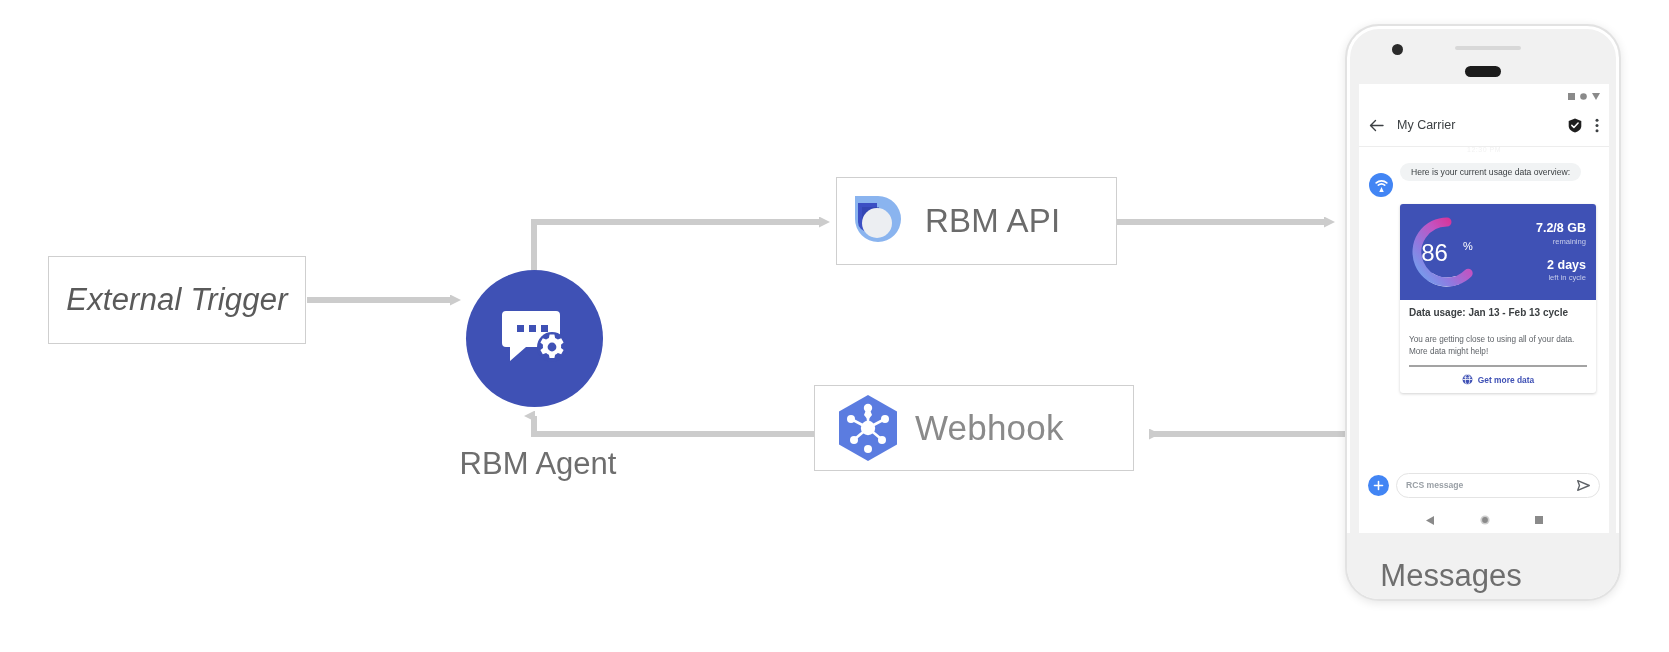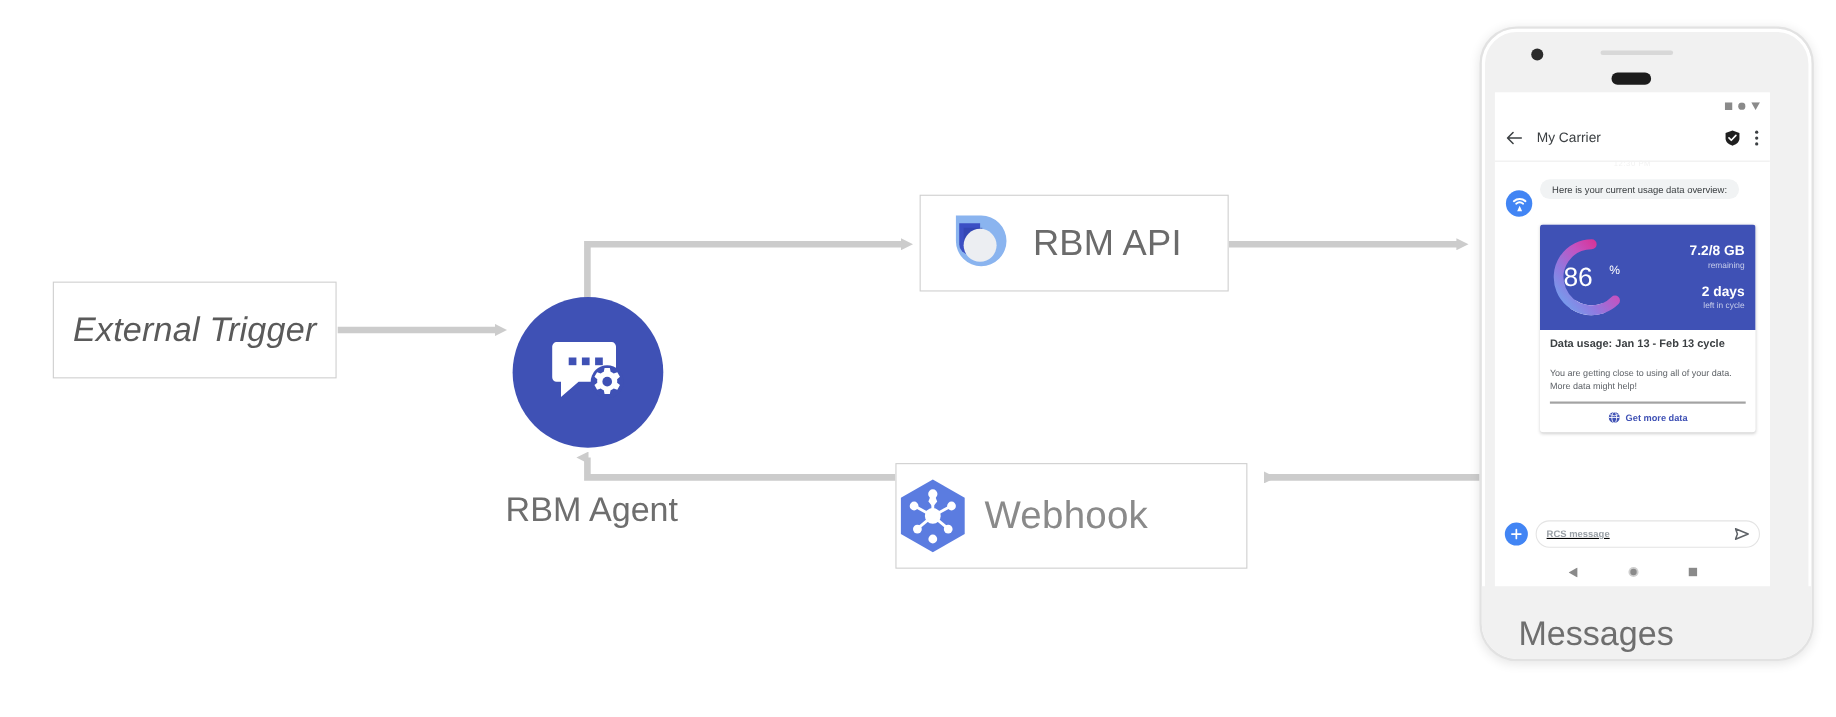--- a/index.html
+++ b/index.html
@@ -18,43 +18,43 @@
   }
   .node-label{
     color:#5f6368;font-weight:300;letter-spacing:.2px;white-space:nowrap;
   }
 
   
   #external-trigger{left:48px;top:256px;width:258px;height:88px;justify-content:center;font-style:italic;}
   #external-trigger .node-label{font-size:31px;color:#5a5a5a;}
 
   
-  #rbm-api-box{left:836px;top:177px;width:281px;height:88px;padding-left:22px;gap:18px;}
+  #rbm-api-box{left:836px;top:177px;width:281px;height:88px;padding-left:8px;gap:18px;}
   #rbm-api-box .node-label{font-size:33px;color:#6b6b6b;}
 
   
-  #webhook-box{left:814px;top:385px;width:320px;height:96px;gap:14px;margin-top:36px;}
+  #webhook-box{left:814px;top:385px;width:320px;height:86px;padding-left:20px;gap:14px;}
   #webhook-box .node-label{font-size:35px;color:#8a8a8a;}
 
   
   #rbm-agent-circle{
     position:absolute;left:466px;top:270px;width:137px;height:137px;border-radius:50%;
     background:#3f51b5;display:flex;align-items:center;justify-content:center;
   }
   #rbm-agent-label{
     position:absolute;left:448px;top:446px;width:180px;text-align:center;
     font-size:31px;font-weight:300;color:#6e6e6e;white-space:nowrap;
   }
 
   
   #connectors{position:absolute;left:0;top:0;width:1669px;height:652px;pointer-events:none;}
 
   
   #phone{
-    position:absolute;left:1345px;top:24px;width:304px;height:577px;
+    position:absolute;left:1345px;top:24px;width:276px;height:577px;
     border-radius:34px;background:#f1f1f1;
     border:2px solid #e2e2e2;
     box-shadow:0 2px 10px rgba(0,0,0,.10), inset 0 0 0 3px #ffffff;
     box-sizing:border-box;
   }
   #phone-topbar{position:absolute;left:0;top:0;width:100%;height:64px;}
   #phone-camera{position:absolute;left:45px;top:18px;width:11px;height:11px;border-radius:50%;background:#2b2b2b;}
   #phone-speaker-line{position:absolute;left:108px;top:20px;width:66px;height:4px;border-radius:3px;background:#d8d8d8;}
   #phone-earpiece{position:absolute;left:118px;top:40px;width:36px;height:11px;border-radius:6px;background:#1c1c1c;}
 
@@ -116,21 +116,21 @@
   #card-desc{font-size:8.2px;color:#5f6368;line-height:1.42;}
   #card-action{
     margin-top:8px;display:flex;align-items:center;justify-content:center;gap:5px;
     border-top:2px solid #a3a3a3;padding-top:7px;
   }
   #card-action-label{font-size:8.4px;color:#3f51b5;font-weight:700;}
 
   
   #composer{
     position:absolute;left:0;right:0;bottom:30px;height:38px;
-    display:flex;align-items:center;gap:7px;padding:0 9px;background:#fff;text-decoration:underline;
+    display:flex;align-items:center;gap:7px;padding:0 9px;background:#fff;
   }
   #plus-btn{
     width:21px;height:21px;border-radius:50%;background:#4285f4;flex:0 0 21px;
     display:flex;align-items:center;justify-content:center;color:#fff;font-size:15px;line-height:0;font-weight:400;
   }
   #composer-input{
     flex:1;height:23px;border:1px solid #e4e4e4;border-radius:13px;
     display:flex;align-items:center;padding:0 9px;gap:6px;
   }
   #composer-placeholder{flex:1;font-size:8.6px;color:#9aa0a6;font-weight:700;}

